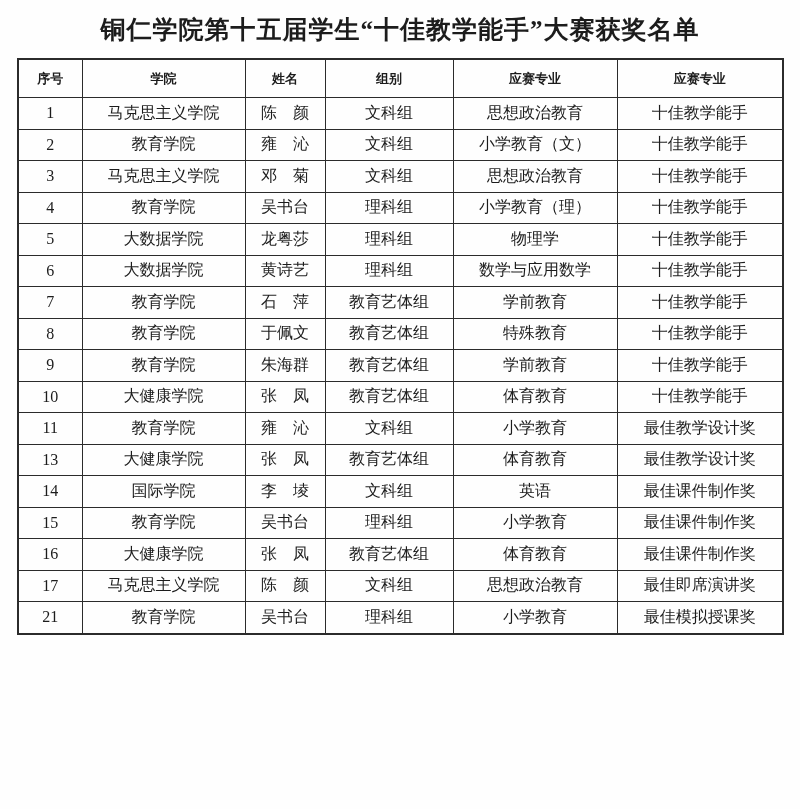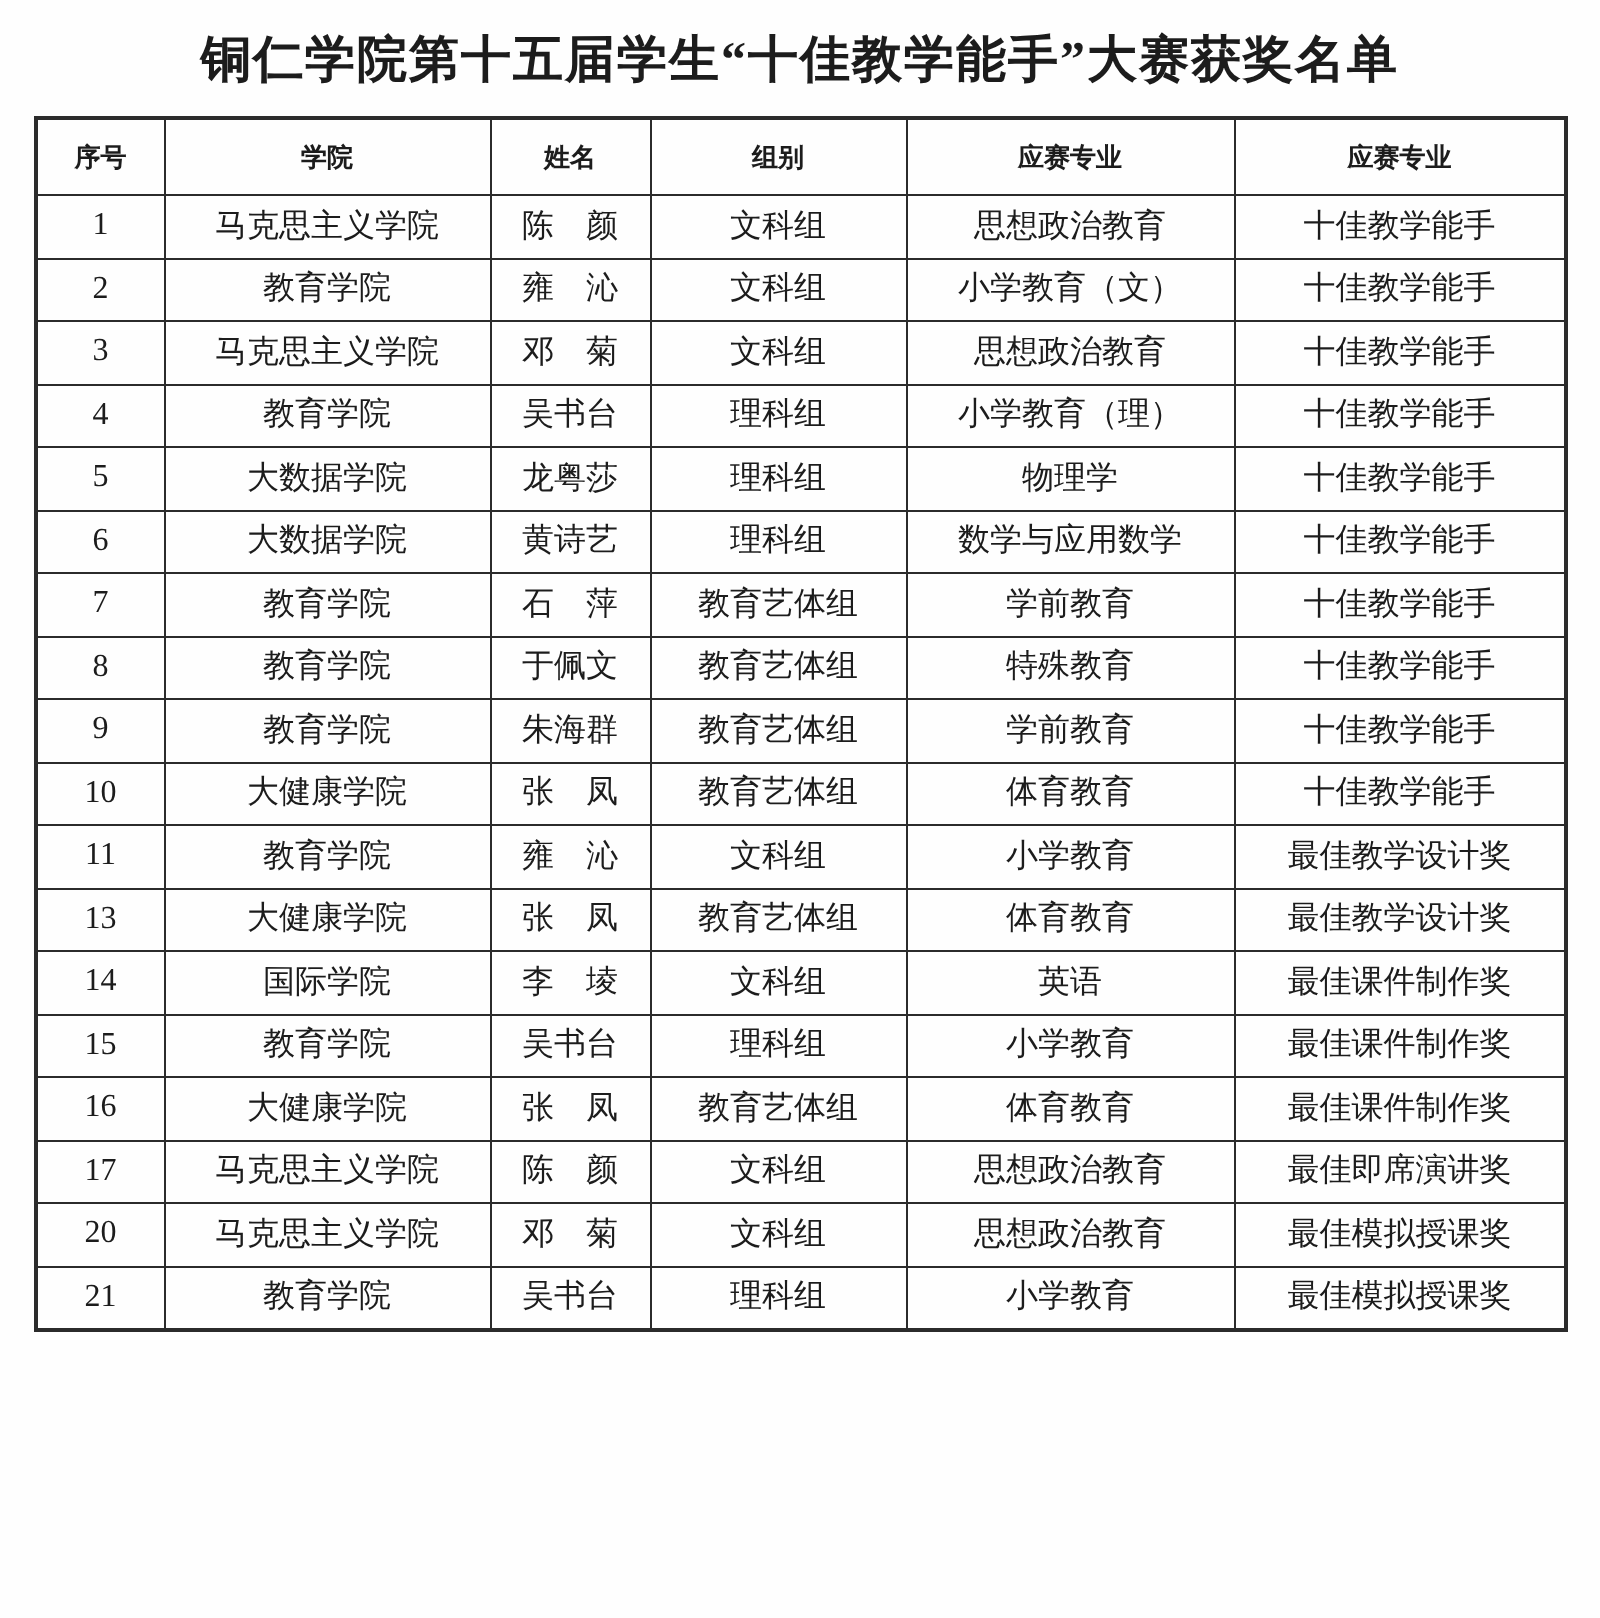--- a/index.html
+++ b/index.html
@@ -203,28 +203,20 @@
       </tr>
       <tr>
         <td>17</td>
         <td>马克思主义学院</td>
         <td>陈　颜</td>
         <td>文科组</td>
         <td>思想政治教育</td>
         <td>最佳即席演讲奖</td>
       </tr>
       <tr>
-        <td>20</td>
-        <td>马克思主义学院</td>
-        <td>邓　菊</td>
-        <td>文科组</td>
-        <td>思想政治教育</td>
-        <td>最佳模拟授课奖</td>
-      </tr>
-      <tr>
         <td>21</td>
         <td>教育学院</td>
         <td>吴书台</td>
         <td>理科组</td>
         <td>小学教育</td>
         <td>最佳模拟授课奖</td>
       </tr>
     </tbody>
 </table>
 

